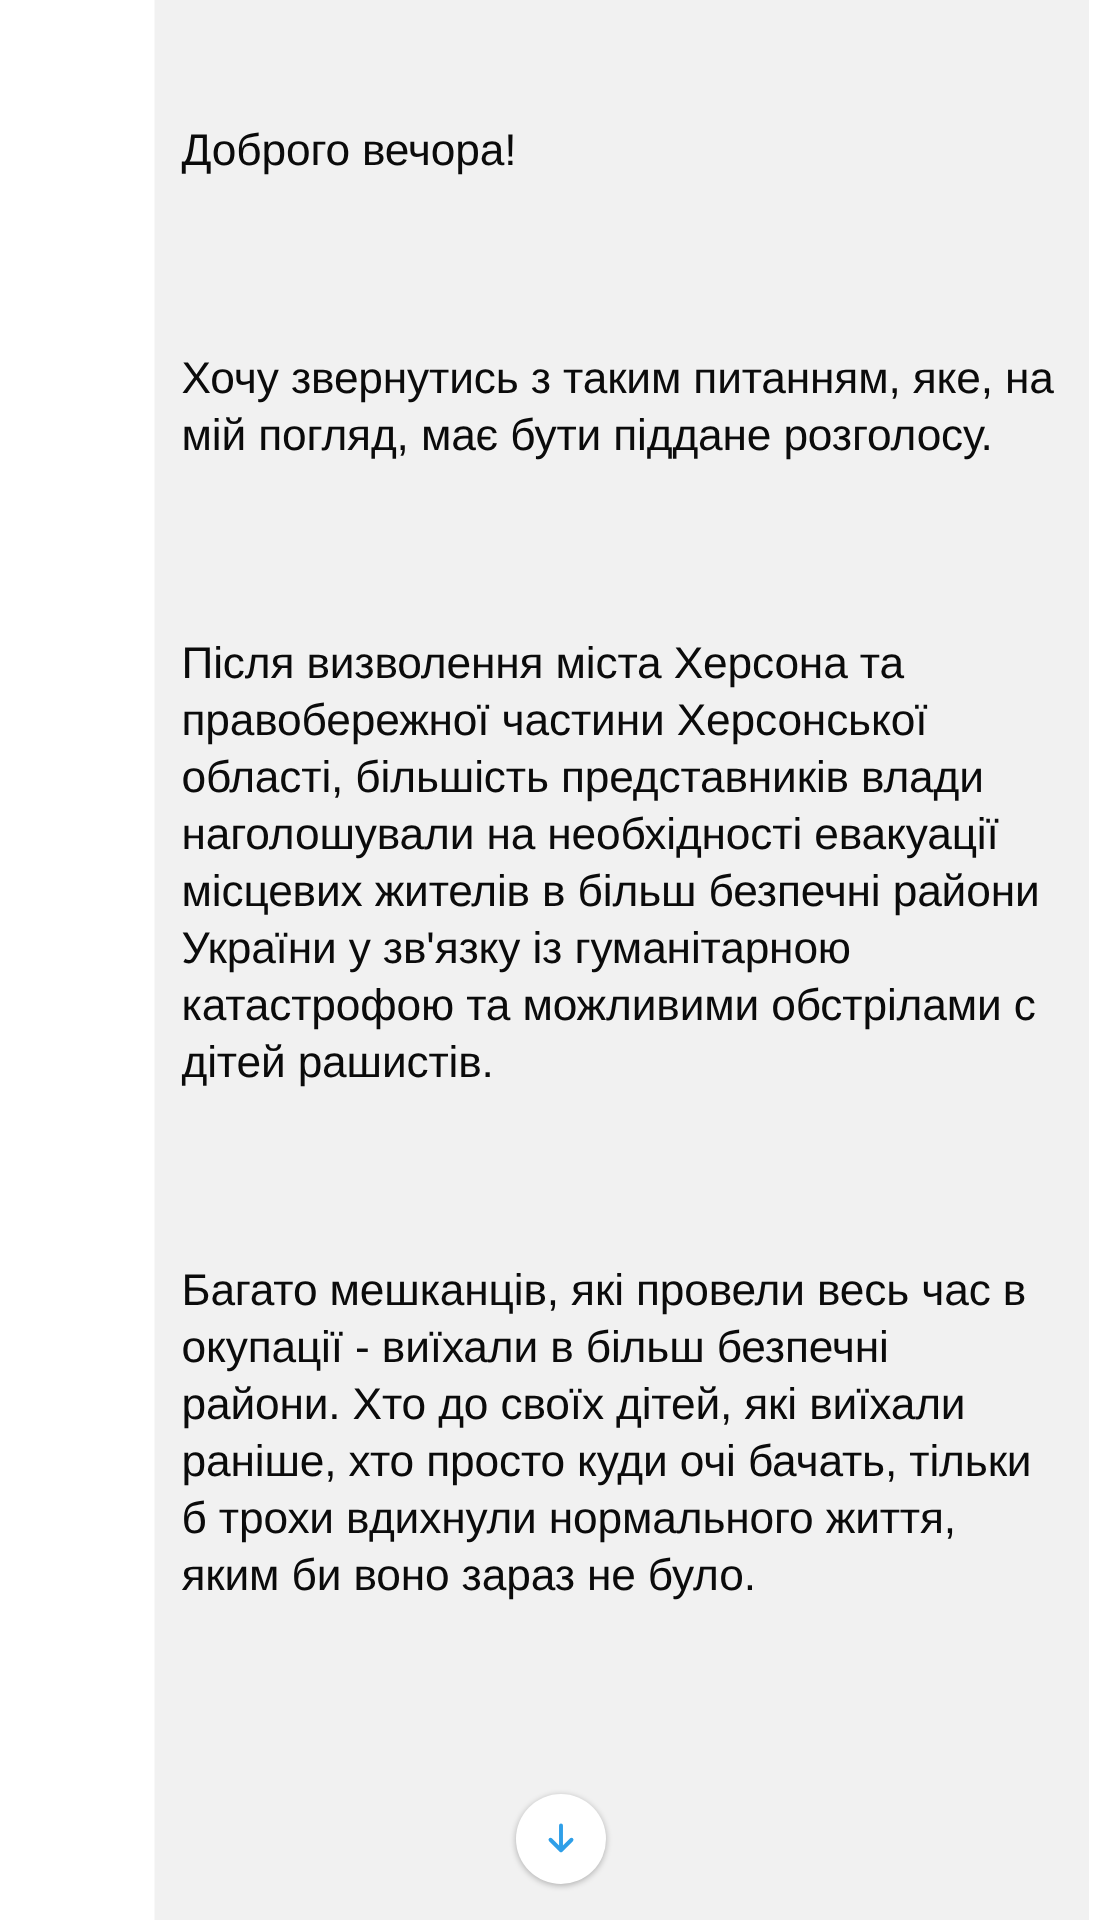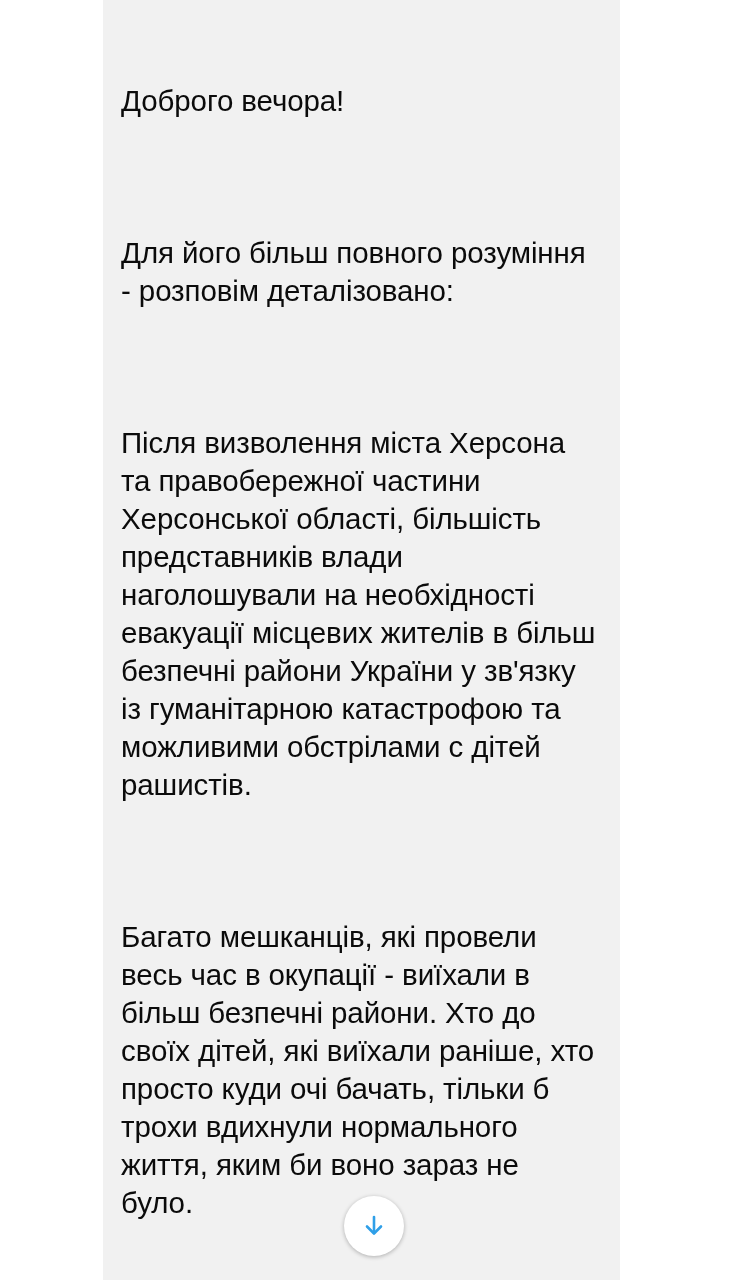--- a/index.html
+++ b/index.html
@@ -35,21 +35,21 @@
     top: 0;
     width: 18px;
     height: 1280px;
     background: #ffffff;
   }
   
   .bubble {
     position: absolute;
     left: 103px;
     top: 0;
-    width: 517px;
+    width: 623px;
     height: 1280px;
     background: #f1f1f1;
     box-sizing: border-box;
     padding: 0 22px 0 18px;
     overflow: hidden;
   }
   .msg-text {
     font-size: 29.5px;
     line-height: 38px;
     color: #0b0b0b;
@@ -89,21 +89,21 @@
 <body>
 
 <div class="screen">
 
   <div class="gutter-left"></div>
   <div class="gutter-right"></div>
 
   <div class="bubble">
     <div class="msg-text">
       <p class="para tight">Доброго вечора!</p>
-      <p class="para">Для його більш повного розуміння - розповім деталізовано:</p>
+      <p class="para">Хочу звернутись з таким питанням, яке, на мій погляд, має бути піддане розголосу.</p>
       <p class="para tight">Після визволення міста Херсона та правобережної частини Херсонської області, більшість представників влади наголошували на необхідності евакуації місцевих жителів в більш безпечні райони України у зв'язку із гуманітарною катастрофою та можливими обстрілами с дітей рашистів.</p>
       <p class="para">Багато мешканців, які провели весь час в окупації - виїхали в більш безпечні райони. Хто до своїх дітей, які виїхали раніше, хто просто куди очі бачать, тільки б трохи вдихнули нормального життя, яким би воно зараз не було.</p>
       
     </div>
   </div>
 
   <div class="scroll-down-btn">
     <span>
       <svg width="32" height="32" viewBox="0 0 32 32" aria-hidden="true">
         <path d="M16 7 L16 23" stroke="#2f9fe8" stroke-width="2.6" stroke-linecap="round" fill="none"></path>

